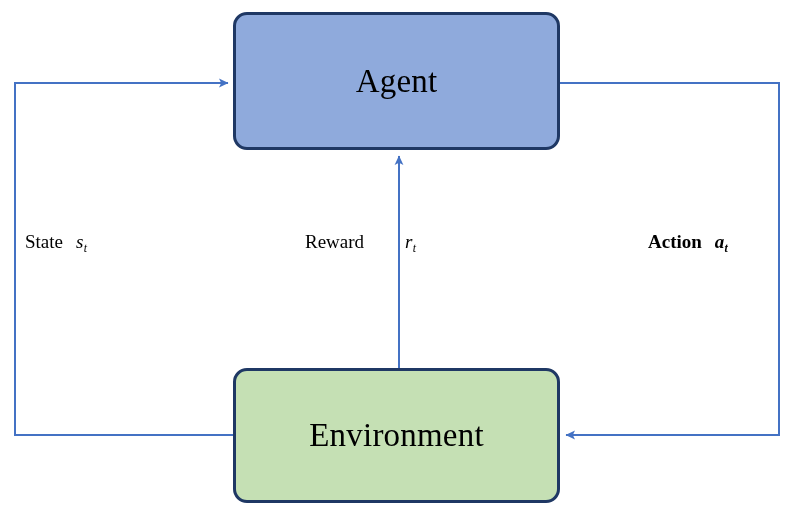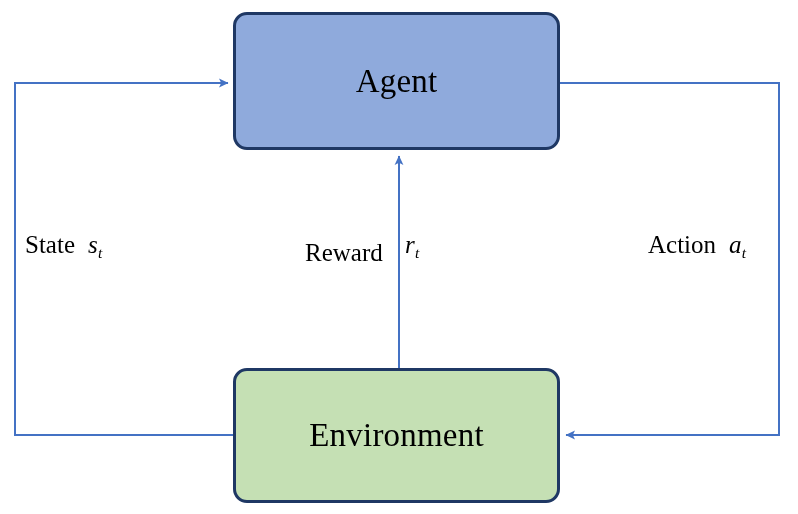--- a/index.html
+++ b/index.html
@@ -50,21 +50,21 @@
   #environment-node {
     left: 233px;
     top: 368px;
     width: 327px;
     height: 135px;
     background: #C5E0B4;
   }
   .edge-label {
     position: absolute;
     font-family: "Liberation Serif", serif;
-    font-size: 25px;
+    font-size: 19px;
     color: #000000;
     white-space: nowrap;
     line-height: 1;
   }
   .var {
     font-style: italic;
   }
   .var sub {
     font-style: italic;
     font-size: 0.62em;
@@ -72,29 +72,30 @@
     position: relative;
     top: 0.32em;
     left: 0.02em;
   }
   #state-label {
     left: 25px;
     top: 232px;
   }
   #reward-label {
     left: 305px;
-    top: 240px;
+    top: 232px;
   }
   #reward-var {
     left: 405px;
     top: 232px;
   }
   #action-label {
     left: 648px;
     top: 232px;
+    font-weight: bold;
   }
   .gap-wide {
     display: inline-block;
     width: 13px;
   }
 </style>
 </head>
 <body>
 
 <div id="canvas">

